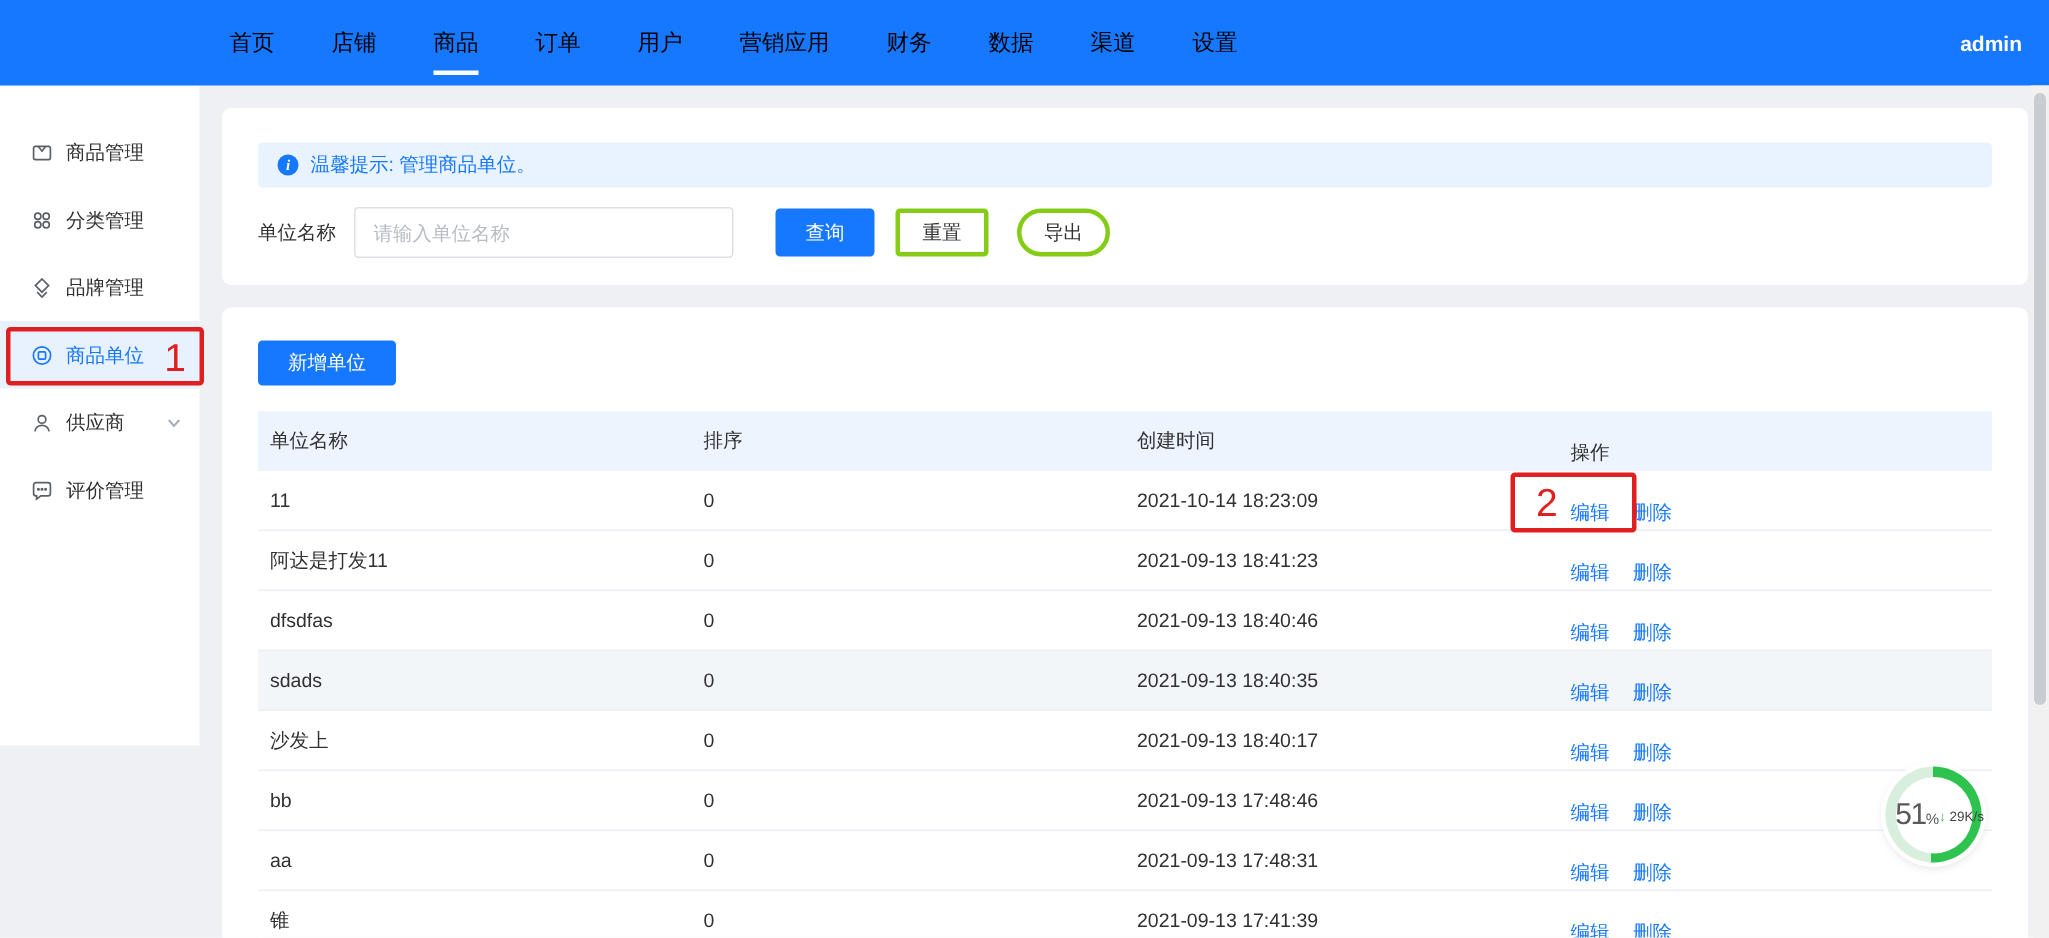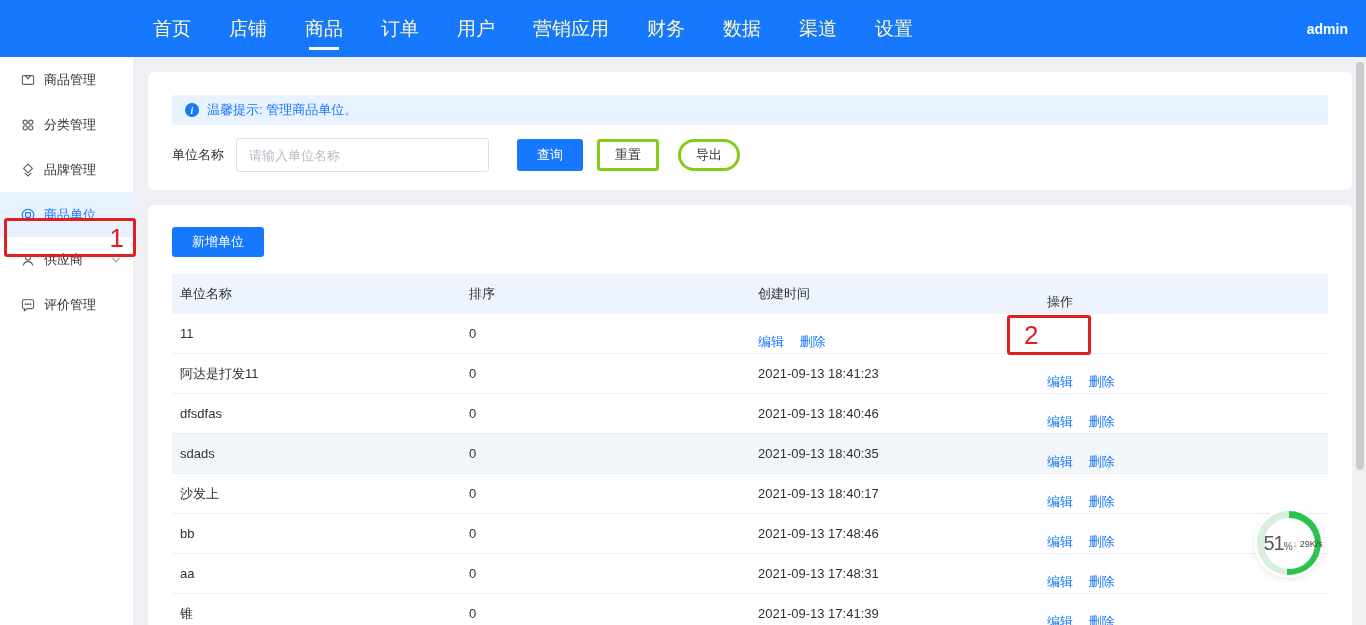--- a/index.html
+++ b/index.html
@@ -2,26 +2,26 @@
 <html><head>
 <meta charset="utf-8">
 <style>
   * { margin:0; padding:0; box-sizing:border-box; }
   html,body { width:1366px; height:625px; overflow:hidden; }
   body { font-family:"Liberation Sans","DejaVu Sans",sans-serif; background:#eef0f4; position:relative; color:#303133; }
 
   
   .header { position:absolute; top:0; left:0; width:1366px; height:57px; background:#1677ff; z-index:5; }
   .nav { display:flex; align-items:center; height:100%; padding-left:153px; gap:38px; }
-  .nav-item { position:relative; color:#fef9c3; font-size:19px; height:100%; display:flex; align-items:center; cursor:pointer; white-space:nowrap;text-align:right; }
+  .nav-item { position:relative; color:#000000; font-size:15px; height:100%; display:flex; align-items:center; cursor:pointer; white-space:nowrap;text-align:right; }
   .nav-item.active::after { content:""; position:absolute; bottom:7px; left:50%; transform:translateX(-50%); width:30px; height:3px; background:#fff; }
   .nav-user { position:absolute; right:18px; top:0; height:57px; display:flex; align-items:center; color:#fff; font-size:14px; font-weight:bold; cursor:pointer; }
 
   
-  .sidebar { position:absolute; top:57px; left:0; width:133px; height:568px; background:#fff; z-index:2; }
+  .sidebar { position:absolute; top:57px; left:0; width:133px; height:440px; background:#fff; z-index:2; padding-top:22px; }
   .side-item { position:relative; height:45px; display:flex; align-items:center; padding-left:20px; font-size:13px; color:#303133; cursor:pointer; }
   .side-item .sicon { width:16px; height:16px; margin-right:8px; display:inline-flex; color:#5b6167; }
   .side-item.active { background:#e8f1fe; color:#1677ff; }
   .side-item.active .sicon { color:#1677ff; }
   .side-item .chev { position:absolute; right:12px; color:#a9b0b8; display:inline-flex; }
   .sicon svg, .chev svg { width:100%; height:100%; }
 
   
   .main { position:absolute; top:57px; left:133px; width:1221px; height:568px; padding:15px 2px 0 15px; }
   .card { background:#fff; border-radius:6px; }
@@ -194,20 +194,21 @@
       <div class="thead">
         <div class="tc c1">单位名称</div>
         <div class="tc c2">排序</div>
         <div class="tc c3">创建时间</div>
         <div class="tc c4">操作</div>
       </div>
 
         <div class="trow">
           <div class="tc c1">11</div>
           <div class="tc c2">0</div>
+          <div class="tc c3">2021-10-14 18:23:09</div>
           <div class="tc c4">
             <a class="oplink">编辑</a>
             <a class="oplink">删除</a>
           </div>
         </div>
 
         <div class="trow">
           <div class="tc c1">阿达是打发11</div>
           <div class="tc c2">0</div>
           <div class="tc c3">2021-09-13 18:41:23</div>

